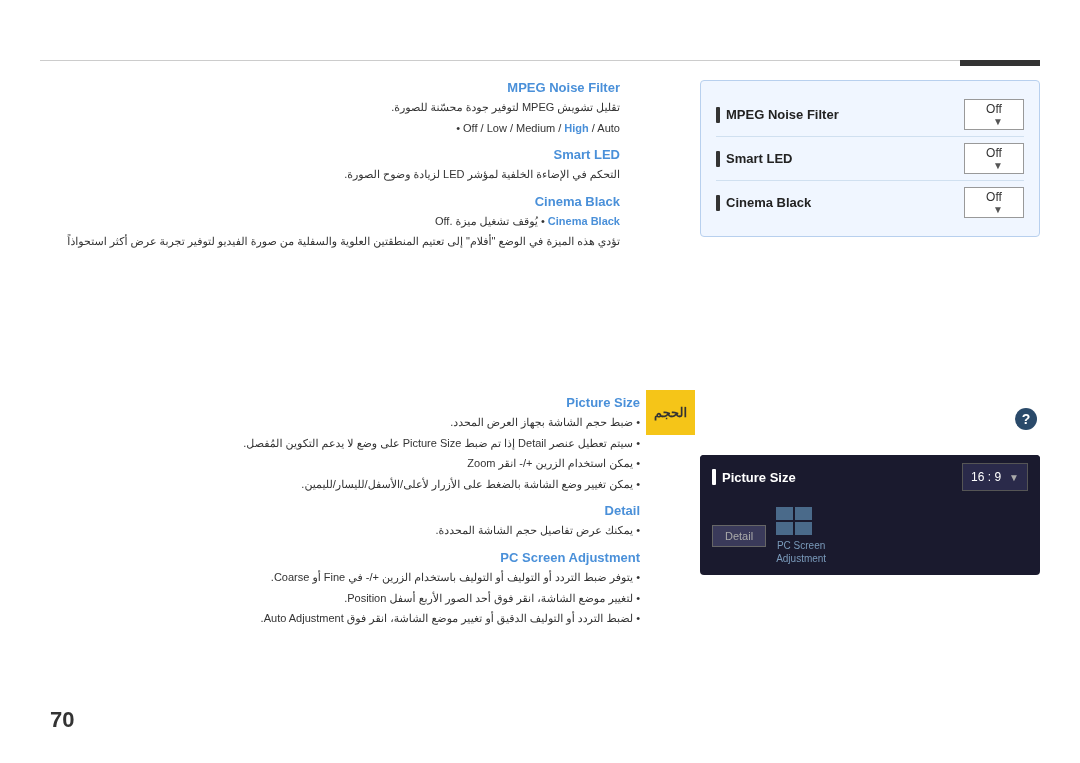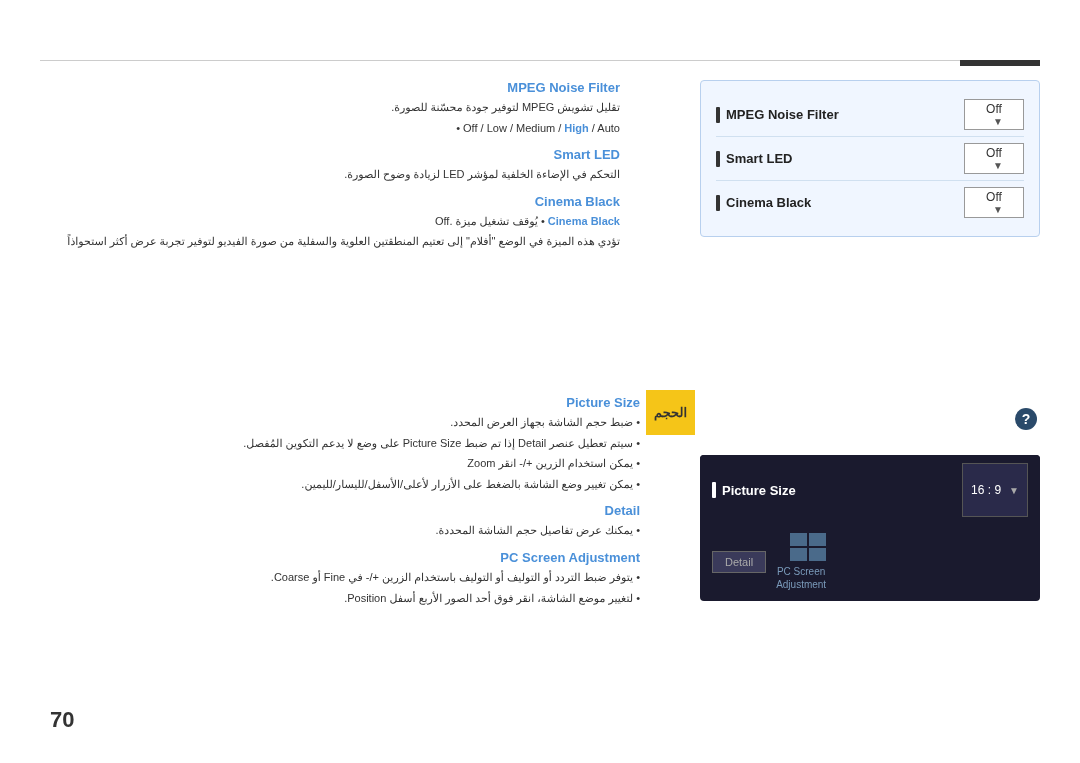--- a/index.html
+++ b/index.html
@@ -191,21 +191,21 @@
       margin-right: 6px;
       border-radius: 1px;
     }
 
     .picture-select {
       display: flex;
       align-items: center;
       background: #2a2a4a;
       border: 1px solid #555;
       color: white;
-      padding: 19px 8px;
+      padding: 6px 8px;
       font-size: 12px;
       cursor: pointer;
     }
 
     .picture-select .arrow {
       margin-left: 8px;
       color: #aaa;
       font-size: 10px;
     }
 
@@ -221,21 +221,21 @@
       border: 1px solid #666;
       color: #aaa;
       font-size: 11px;
       padding: 4px 12px;
       cursor: pointer;
     }
 
     .pc-screen-block {
       display: flex;
       flex-direction: column;
-      align-items: flex-end;
+      align-items: flex-start;
       gap: 4px;
     }
 
     .grid-icon {
       display: grid;
       grid-template-columns: 1fr 1fr;
       grid-template-rows: 1fr 1fr;
       gap: 2px;
       width: 36px;
       height: 28px;
@@ -357,20 +357,21 @@
 
   <div class="section-block">
     <div class="section-heading">Detail</div>
     <div class="arabic-text">• يمكنك عرض تفاصيل حجم الشاشة المحددة.</div>
   </div>
 
   <div class="section-block">
     <div class="section-heading">PC Screen Adjustment</div>
     <div class="arabic-text">• يتوفر ضبط التردد أو التوليف أو التوليف باستخدام الزرين +/- في Fine أو Coarse.</div>
     <div class="arabic-text">• لتغيير موضع الشاشة، انقر فوق أحد الصور الأربع أسفل Position.</div>
+    <div class="arabic-text">• لضبط التردد أو التوليف الدقيق أو تغيير موضع الشاشة، انقر فوق Auto Adjustment.</div>
   </div>
 </div>
 
 <div class="yellow-label">الحجم</div>
 
 <div class="question-bubble">?</div>
 
 <div style="position:absolute; top:430px; right:40px; width:340px;">
   <div class="picture-panel">
     <div class="picture-panel-header">

